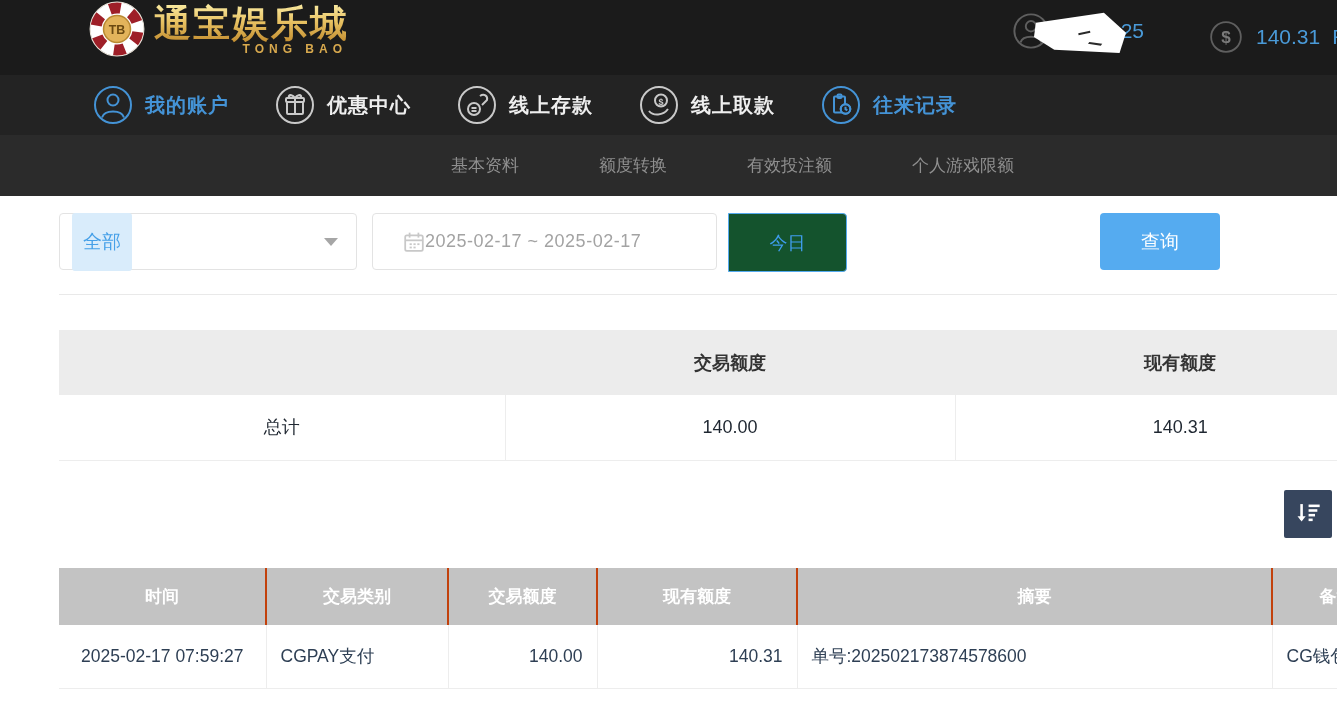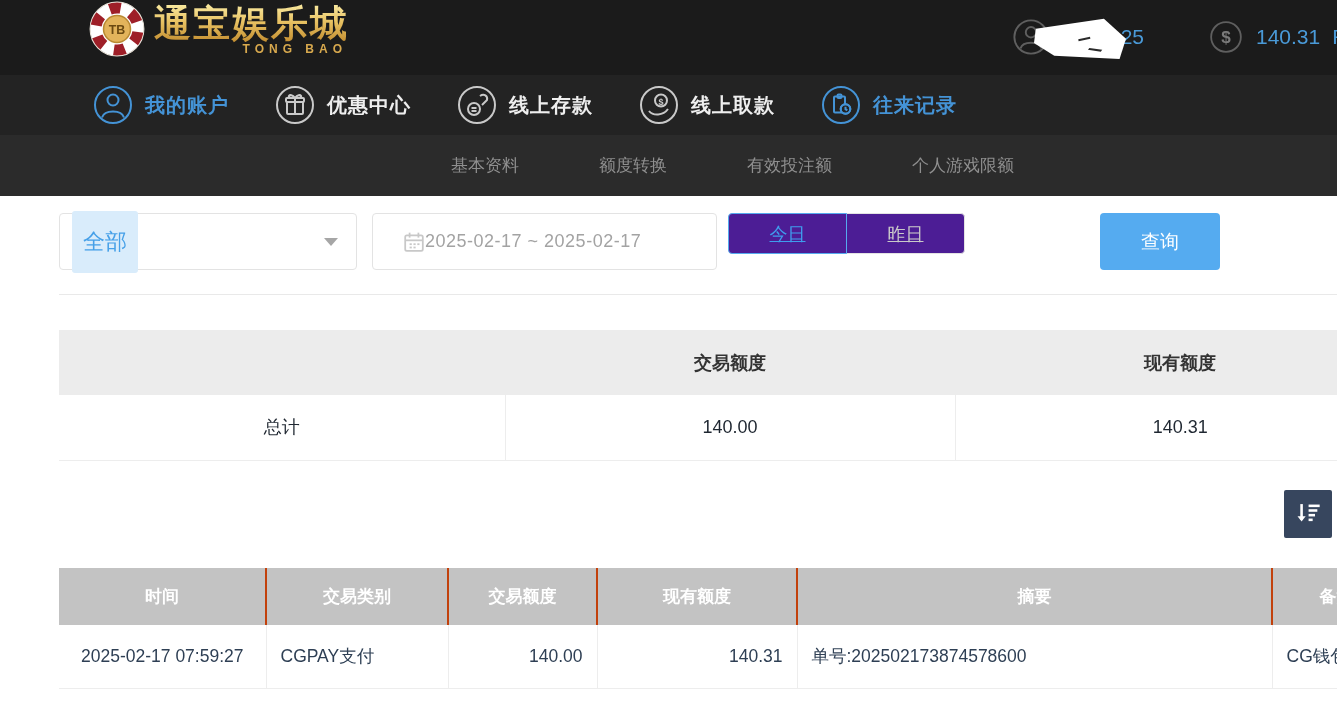--- a/index.html
+++ b/index.html
@@ -12,21 +12,21 @@
   .logo { position:absolute; left:88px; top:0; display:flex; align-items:flex-start; }
   .chip { width:58px; height:58px; }
   .brand-text { margin-left:8px; position:relative; }
   .brand-title {
     font-size:37px; font-weight:700; letter-spacing:2px; line-height:48px;
     background:linear-gradient(180deg,#fdf3b0 0%,#e8c263 45%,#b97f22 100%);
     -webkit-background-clip:text; background-clip:text; color:transparent;
   }
   .brand-sub { position:absolute; right:2px; bottom:-8px; font-size:12px; font-weight:700;
     letter-spacing:5px; color:#d8a94e; }
-  .user-block { position:absolute; left:1012px; top:15px; display:flex; align-items:center; height:44px; }
+  .user-block { position:absolute; left:1012px; top:9px; display:flex; align-items:center; height:44px; }
   .username-wrap { position:relative; width:94px; height:44px; color:#4a9ad8; font-size:21px;
     display:flex; align-items:center; justify-content:flex-end; }
   .redaction { position:absolute; left:-16px; top:2px; width:92px; height:42px; background:#ffffff;
     clip-path:polygon(2% 28%,76% 4%,100% 52%,93% 100%,22% 92%,0 62%); z-index:2; }
   .scribble1 { position:absolute; left:44px; top:18px; width:12px; height:5px;
     border-bottom:2px solid #2a2a2a; transform:rotate(-12deg); z-index:3; }
   .scribble2 { position:absolute; left:56px; top:28px; width:13px; height:6px;
     border-bottom:2px solid #2a2a2a; transform:rotate(8deg) skewX(-30deg); z-index:3; }
   .balance-block { position:absolute; left:1208px; top:15px; display:flex; align-items:center;
     gap:12px; height:44px; color:#4a9ad8; font-size:21px; white-space:nowrap; }
@@ -48,30 +48,30 @@
     display:flex; align-items:center; justify-content:center; gap:80px; padding-left:128px; }
   .subnav-item { color:#8f8f8f; font-size:17px; cursor:pointer; }
 
   
   .content { position:absolute; top:196px; left:0; width:100%; height:511px; background:#fff; }
 
   
   .select-box { position:absolute; left:59px; top:17px; width:298px; height:57px;
     border:1px solid #e3e3e3; border-radius:4px; background:#fff; display:flex; align-items:center;
     padding:0 18px 0 12px; cursor:pointer; }
-  .select-tag { background:#d9ecfb; color:#46a0e8; font-size:22px; padding:16px 11px; border-radius:3px; }
+  .select-tag { background:#d9ecfb; color:#46a0e8; font-size:19px; padding:16px 11px; border-radius:3px; }
   .select-caret { margin-left:auto; width:0; height:0; border-left:7px solid transparent;
     border-right:7px solid transparent; border-top:8px solid #a6a6a6; }
   .date-box { position:absolute; left:372px; top:17px; width:345px; height:57px;
     border:1px solid #e3e3e3; border-radius:4px; display:flex; align-items:center; 
     padding-left:30px; cursor:pointer; }
   .date-text { color:#a3a3a3; font-size:18px; letter-spacing:0.5px; }
   .quick-group { position:absolute; left:728px; top:17px; display:flex; }
-  .quick-btn { width:119px; height:41px; background:#4c1d95; border:1px solid #e3e3e3; color:#c9c9c9;
-    font-size:18px; display:flex; align-items:center; justify-content:center; cursor:pointer;text-decoration:underline; }
+  .quick-btn { width:119px; height:59px; background:#14532d; border:1px solid #e3e3e3; color:#c9c9c9;
+    font-size:18px; display:flex; align-items:center; justify-content:center; cursor:pointer; }
   .quick-btn + .quick-btn { margin-left:-1px; }
   .quick-btn:first-child { border-radius:4px 0 0 4px; }
   .quick-btn:last-child { border-radius:0 4px 4px 0; }
   .quick-btn.active { border-color:#55aaef; color:#3f9ded; position:relative; z-index:2; }
   .search-btn { position:absolute; left:1100px; top:17px; width:120px; height:57px; background:#55abf0;
     border:none; border-radius:4px; color:#fff; font-size:19px; cursor:pointer;
     font-family:inherit; }
   .filter-divider { position:absolute; left:59px; top:98px; width:1341px; height:1px; background:#e9e9e9; }
 
   
@@ -218,21 +218,20 @@
           <line x1="9.5" y1="12" x2="11.5" y2="12"></line>
           <line x1="13" y1="12" x2="15" y2="12"></line>
         <line x1="6" y1="15" x2="8" y2="15"></line>
           <line x1="9.5" y1="15" x2="11.5" y2="15"></line>
       </svg>
       <span class="date-text">2025-02-17 ~ 2025-02-17</span>
     </div>
 
     <div class="quick-group">
       <button class="quick-btn active">今日</button>
-      <button class="quick-btn">昨日</button>
     </div>
 
     <button class="search-btn">查询</button>
 
     <div class="filter-divider"></div>
 
     <table class="summary-table">
       <colgroup>
           <col style="width:446px">
           <col style="width:450px">

